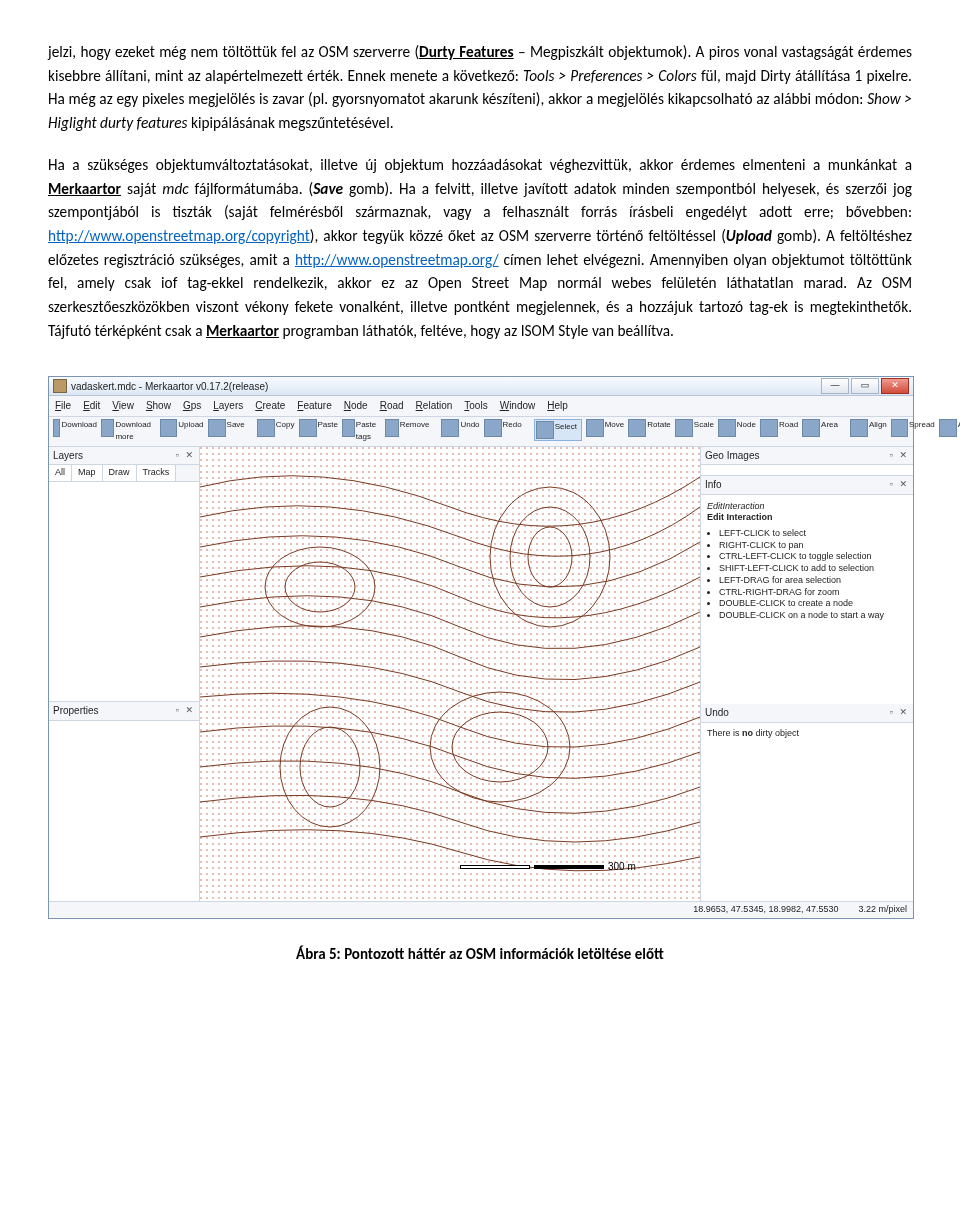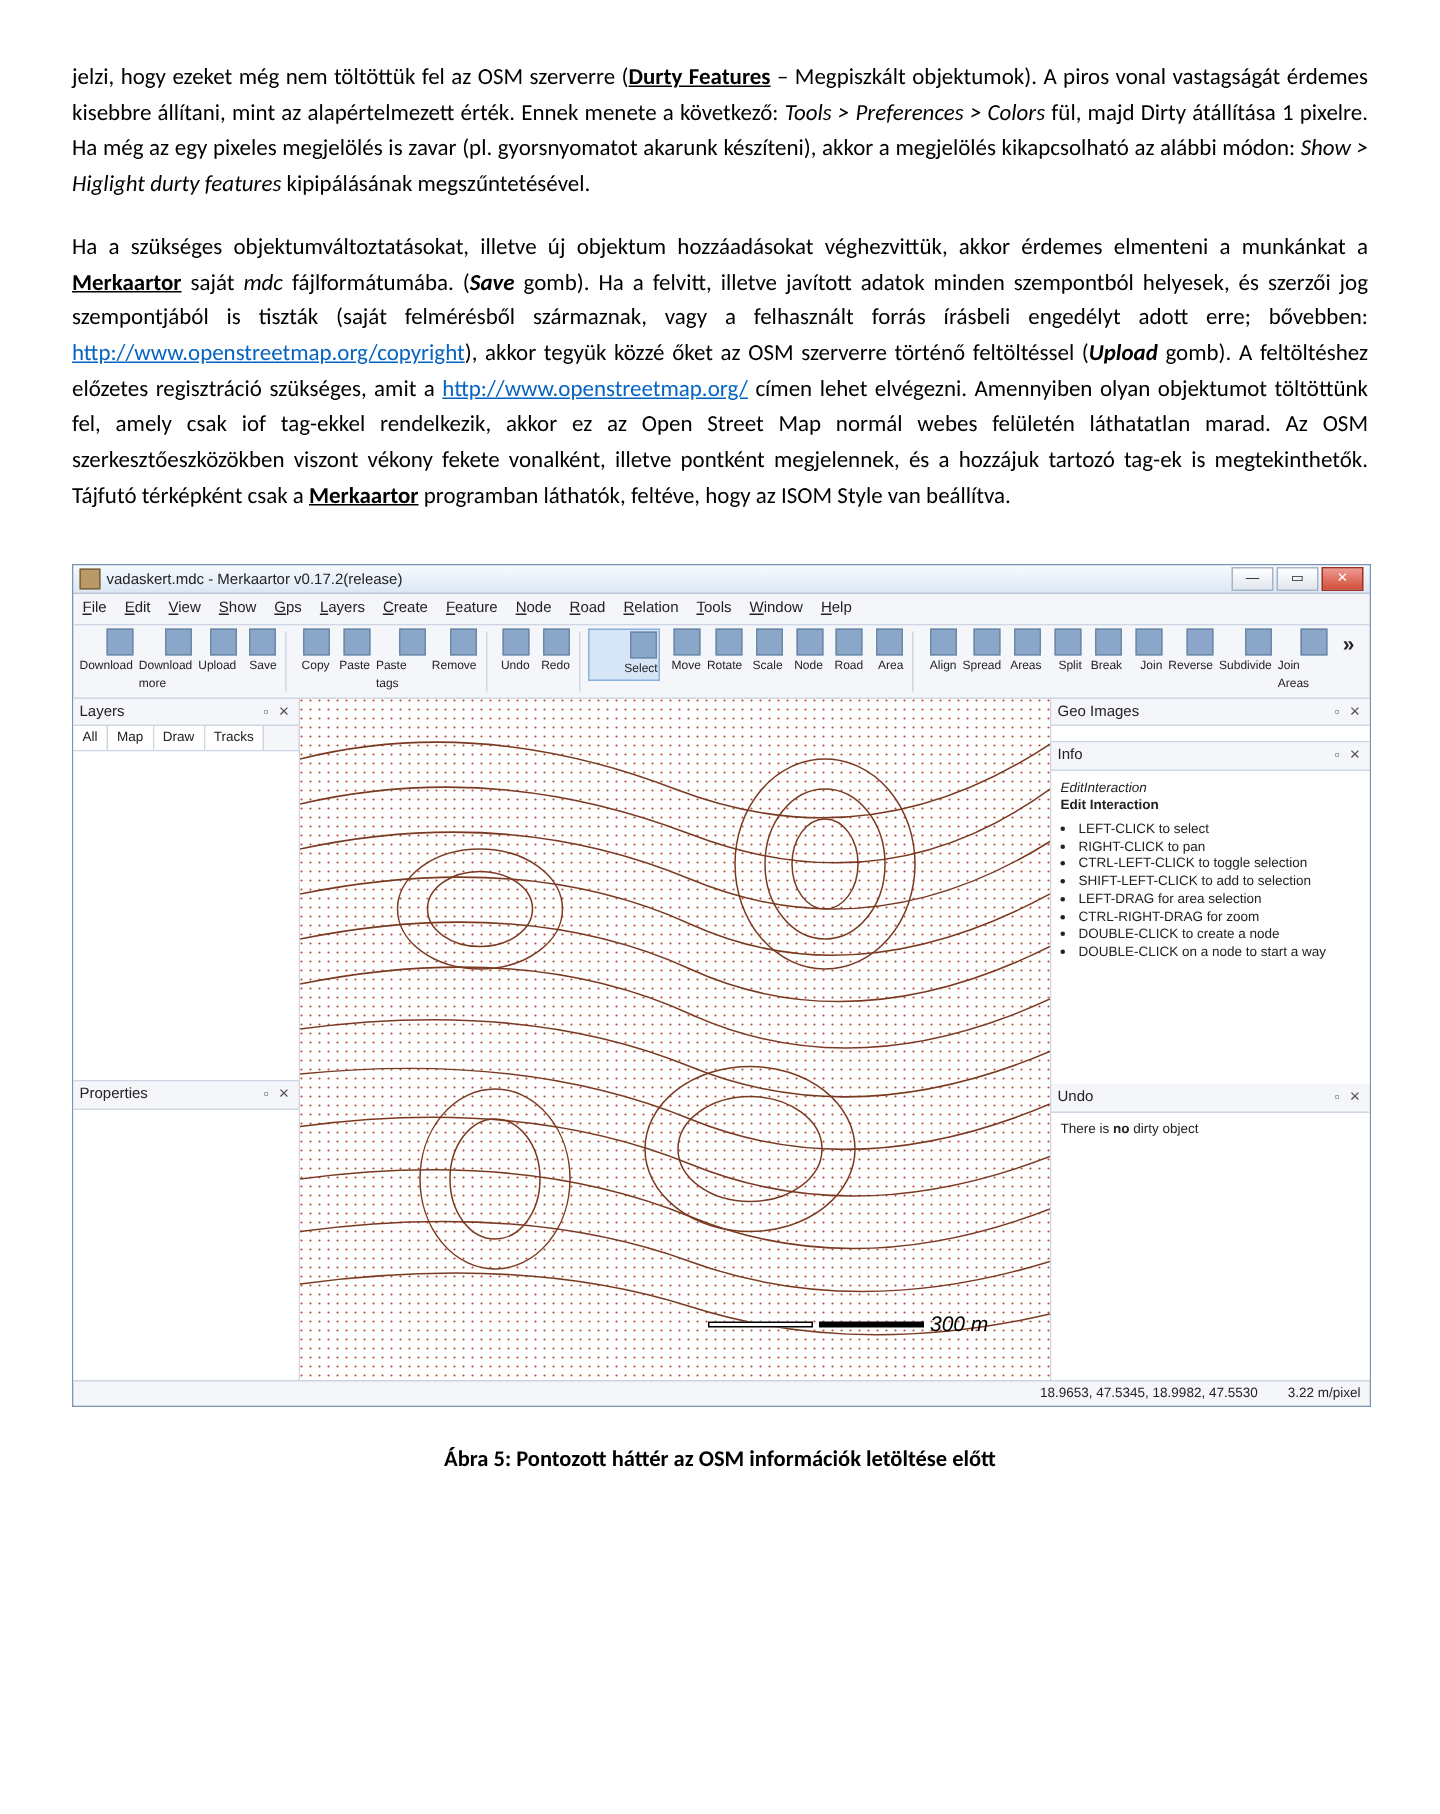--- a/index.html
+++ b/index.html
@@ -63,21 +63,21 @@
   .app-menubar span .ul { text-decoration: underline; }
   .app-toolbar {
     display: flex; align-items: flex-start;
     padding: 2px 4px 2px 4px;
     background: #f4f6fa;
     border-bottom: 1px solid #cdd6e2;
     gap: 4px;
     position: relative;
   }
   .tool-btn {
-    display: flex; flex-direction: column; align-items: flex-end;
+    display: flex; flex-direction: row; align-items: flex-start;
     width: 44px;
     gap: 1px;
     font-size: 8px;
   }
   .tool-btn.wide{width:64px;}
   .tool-ico {
     width: 16px; height: 16px;
     background: #8aa6c8;
     border: 1px solid #6d89a8;
   }
@@ -110,22 +110,22 @@
   .left-props{border-top:1px solid #cdd6e2;}
   .props-body{height:180px;background:#fff;}
   .canvas{
     flex:1;
     position: relative;
     background:#fff;
     overflow:hidden;
   }
   .canvas svg{position:absolute; inset:0;}
   .scale-bar{
-    position:absolute; left:272px; bottom:26px;
-    display:flex; align-items:center; gap:4px; font-size:14px; color:#000;font-style:italic;
+    position:absolute; left:260px; bottom:26px;
+    display:flex; align-items:center; gap:4px; font-size:10px; color:#000;
   }
   .scale-seg{width:70px; height:4px; background:#000;}
   .scale-seg.lt{background:#fff; border:1px solid #000; box-sizing:border-box;}
   .right-col{width:212px; border-left:1px solid #cdd6e2; display:flex; flex-direction:column;}
   .info-body{flex:1; background:#fff; padding:6px 6px; font-size:9px; line-height:1.3;}
   .info-body .ital{font-style:italic;}
   .info-body ul{margin:4px 0 0 12px; padding:0;}
   .undo-body{height:170px; background:#fff; padding:4px 6px; font-size:9px;}
   .status-bar{
     display:flex; justify-content:flex-end; gap:20px;

